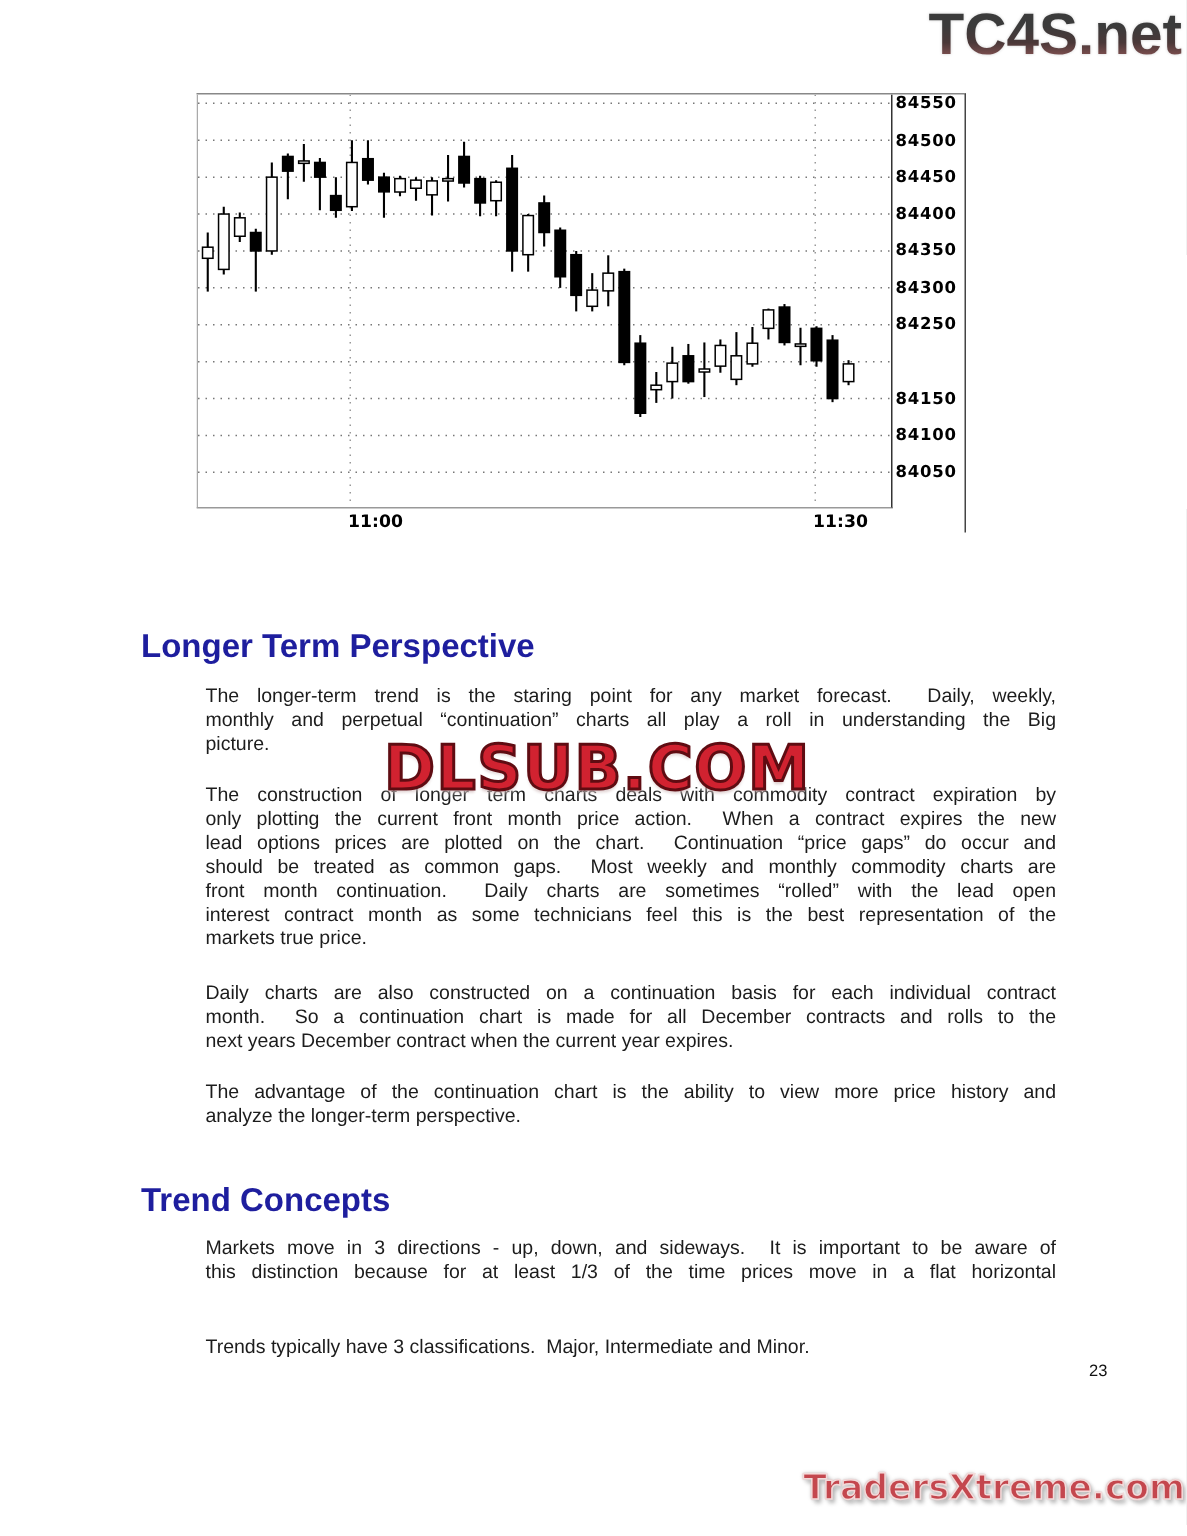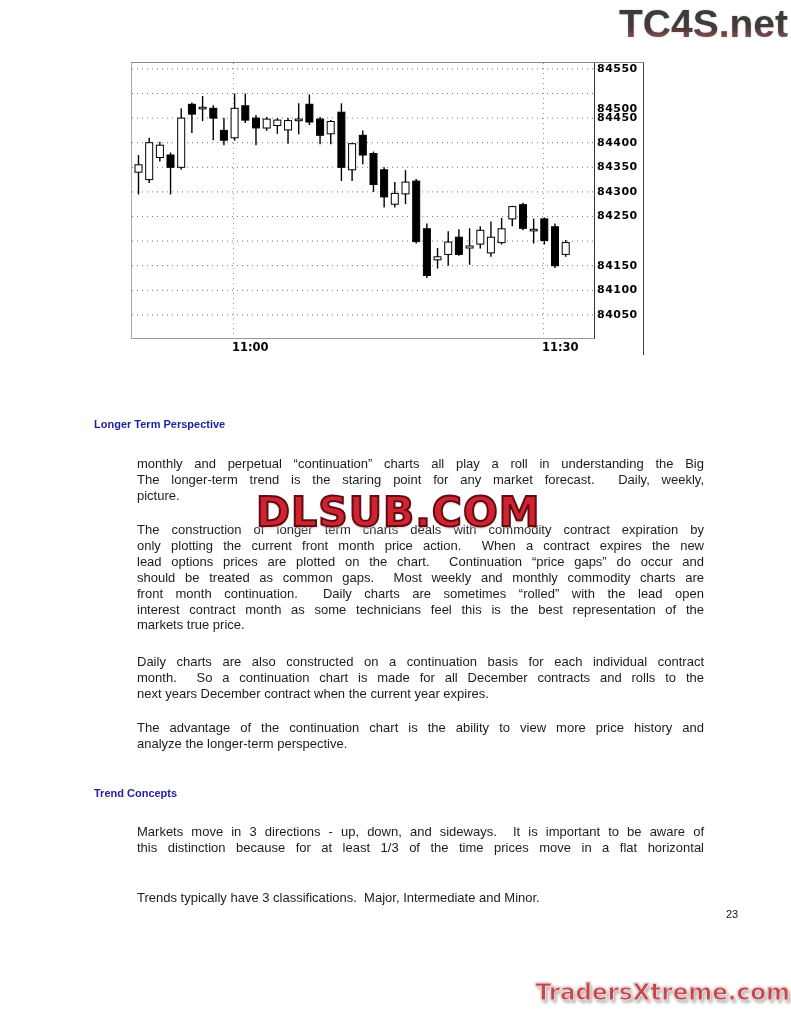--- a/index.html
+++ b/index.html
@@ -19,21 +19,21 @@
   .plot-wrap{position:absolute;left:0;top:0;width:462px;height:275px;
              border-left:1px solid #aaa;border-bottom:1px solid #999;border-right:1px solid #333;}
   .y-axis{position:absolute;left:465px;top:0;width:46px;height:292px;}
   .ylab{position:absolute;left:1px;font-weight:bold;font-size:11px;line-height:12px;color:#000;
         font-family:"DejaVu Sans","Liberation Sans",sans-serif;letter-spacing:0.5px;}
   .x-axis{position:absolute;left:0;top:277px;width:462px;height:14px;}
   .xlab{position:absolute;top:0;font-weight:bold;font-size:11.5px;color:#000;
         font-family:"DejaVu Sans","Liberation Sans",sans-serif;}
 
   
-  .doc-heading{position:absolute;left:94px;width:400px;font-size:11px;font-weight:bold;color:#1e1e9e;}
+  .doc-heading{position:absolute;left:94px;width:400px;font-size:22px;font-weight:bold;color:#1e1e9e;}
   .para{position:absolute;left:137px;width:567px;font-size:13px;line-height:15.9px;color:#1c1c1c;}
   .tline{white-space:pre-wrap;text-align:left;}
   .tline.just{text-align:justify;text-align-last:justify;}
 
   
   .dlsub{position:absolute;left:256px;top:488px;width:290px;font-size:41px;font-weight:900;
          letter-spacing:1px;color:#d12230;-webkit-text-stroke:2px #5f0c12;
          text-shadow:0 0 5px #ffffff,0 0 8px #ffffff,0 2px 2px rgba(90,10,10,.4);
          font-family:"DejaVu Sans","Liberation Sans",sans-serif;z-index:5;}
 
@@ -146,40 +146,40 @@
           <line x1="412.34" x2="412.34" y1="154.5" y2="181.5" stroke="#000" stroke-width="1.4"></line>
           <rect x="408.8" y="155.9" width="7" height="21.6" fill="#000" stroke="#000" stroke-width="1"></rect>
           <line x1="423.02" x2="423.02" y1="160.4" y2="205.1" stroke="#000" stroke-width="1.4"></line>
           <rect x="419.5" y="163.8" width="7" height="38.9" fill="#000" stroke="#000" stroke-width="1"></rect>
           <line x1="433.7" x2="433.7" y1="177.1" y2="193.8" stroke="#000" stroke-width="1.4"></line>
           <rect x="430.2" y="179.6" width="7" height="11.8" fill="#fff" stroke="#000" stroke-width="1"></rect>
         </svg>
     </div>
     <div class="y-axis" id="y-axis">
         <div class="ylab" style="top: 0px;">84550</div>
-        <div class="ylab" style="top: 25px; margin-top: 15px;">84500</div>
+        <div class="ylab" style="top: 25px;">84500</div>
         <div class="ylab" style="top: 49px;">84450</div>
         <div class="ylab" style="top: 74px;">84400</div>
         <div class="ylab" style="top: 98px;">84350</div>
         <div class="ylab" style="top: 123px;">84300</div>
         <div class="ylab" style="top: 147px;">84250</div>
         <div class="ylab" style="top: 197px;">84150</div>
         <div class="ylab" style="top: 221px;">84100</div>
         <div class="ylab" style="top: 246px;">84050</div>
       </div>
     <div class="x-axis" id="x-axis">
         <div class="xlab" style="left: 101px;">11:00</div>
         <div class="xlab" style="left: 411px;">11:30</div>
       </div>
   </div>
 
   <div class="doc-heading" style="top:418px">Longer Term Perspective</div>
   <div class="para" style="top:456px">
+      <div class="tline just">The longer-term trend is the staring point for any market forecast.  Daily, weekly,</div>
       <div class="tline just">monthly and perpetual “continuation” charts all play a roll in understanding the Big</div>
-      <div class="tline just">The longer-term trend is the staring point for any market forecast.  Daily, weekly,</div>
       <div class="tline">picture.</div>
     </div>
   <div class="para" style="top:522px">
       <div class="tline just">The construction of longer term charts deals with commodity contract expiration by</div>
       <div class="tline just">only plotting the current front month price action.  When a contract expires the new</div>
       <div class="tline just">lead options prices are plotted on the chart.  Continuation “price gaps” do occur and</div>
       <div class="tline just">should be treated as common gaps.  Most weekly and monthly commodity charts are</div>
       <div class="tline just">front month continuation.  Daily charts are sometimes “rolled” with the lead open</div>
       <div class="tline just">interest contract month as some technicians feel this is the best representation of the</div>
       <div class="tline">markets true price.</div>

